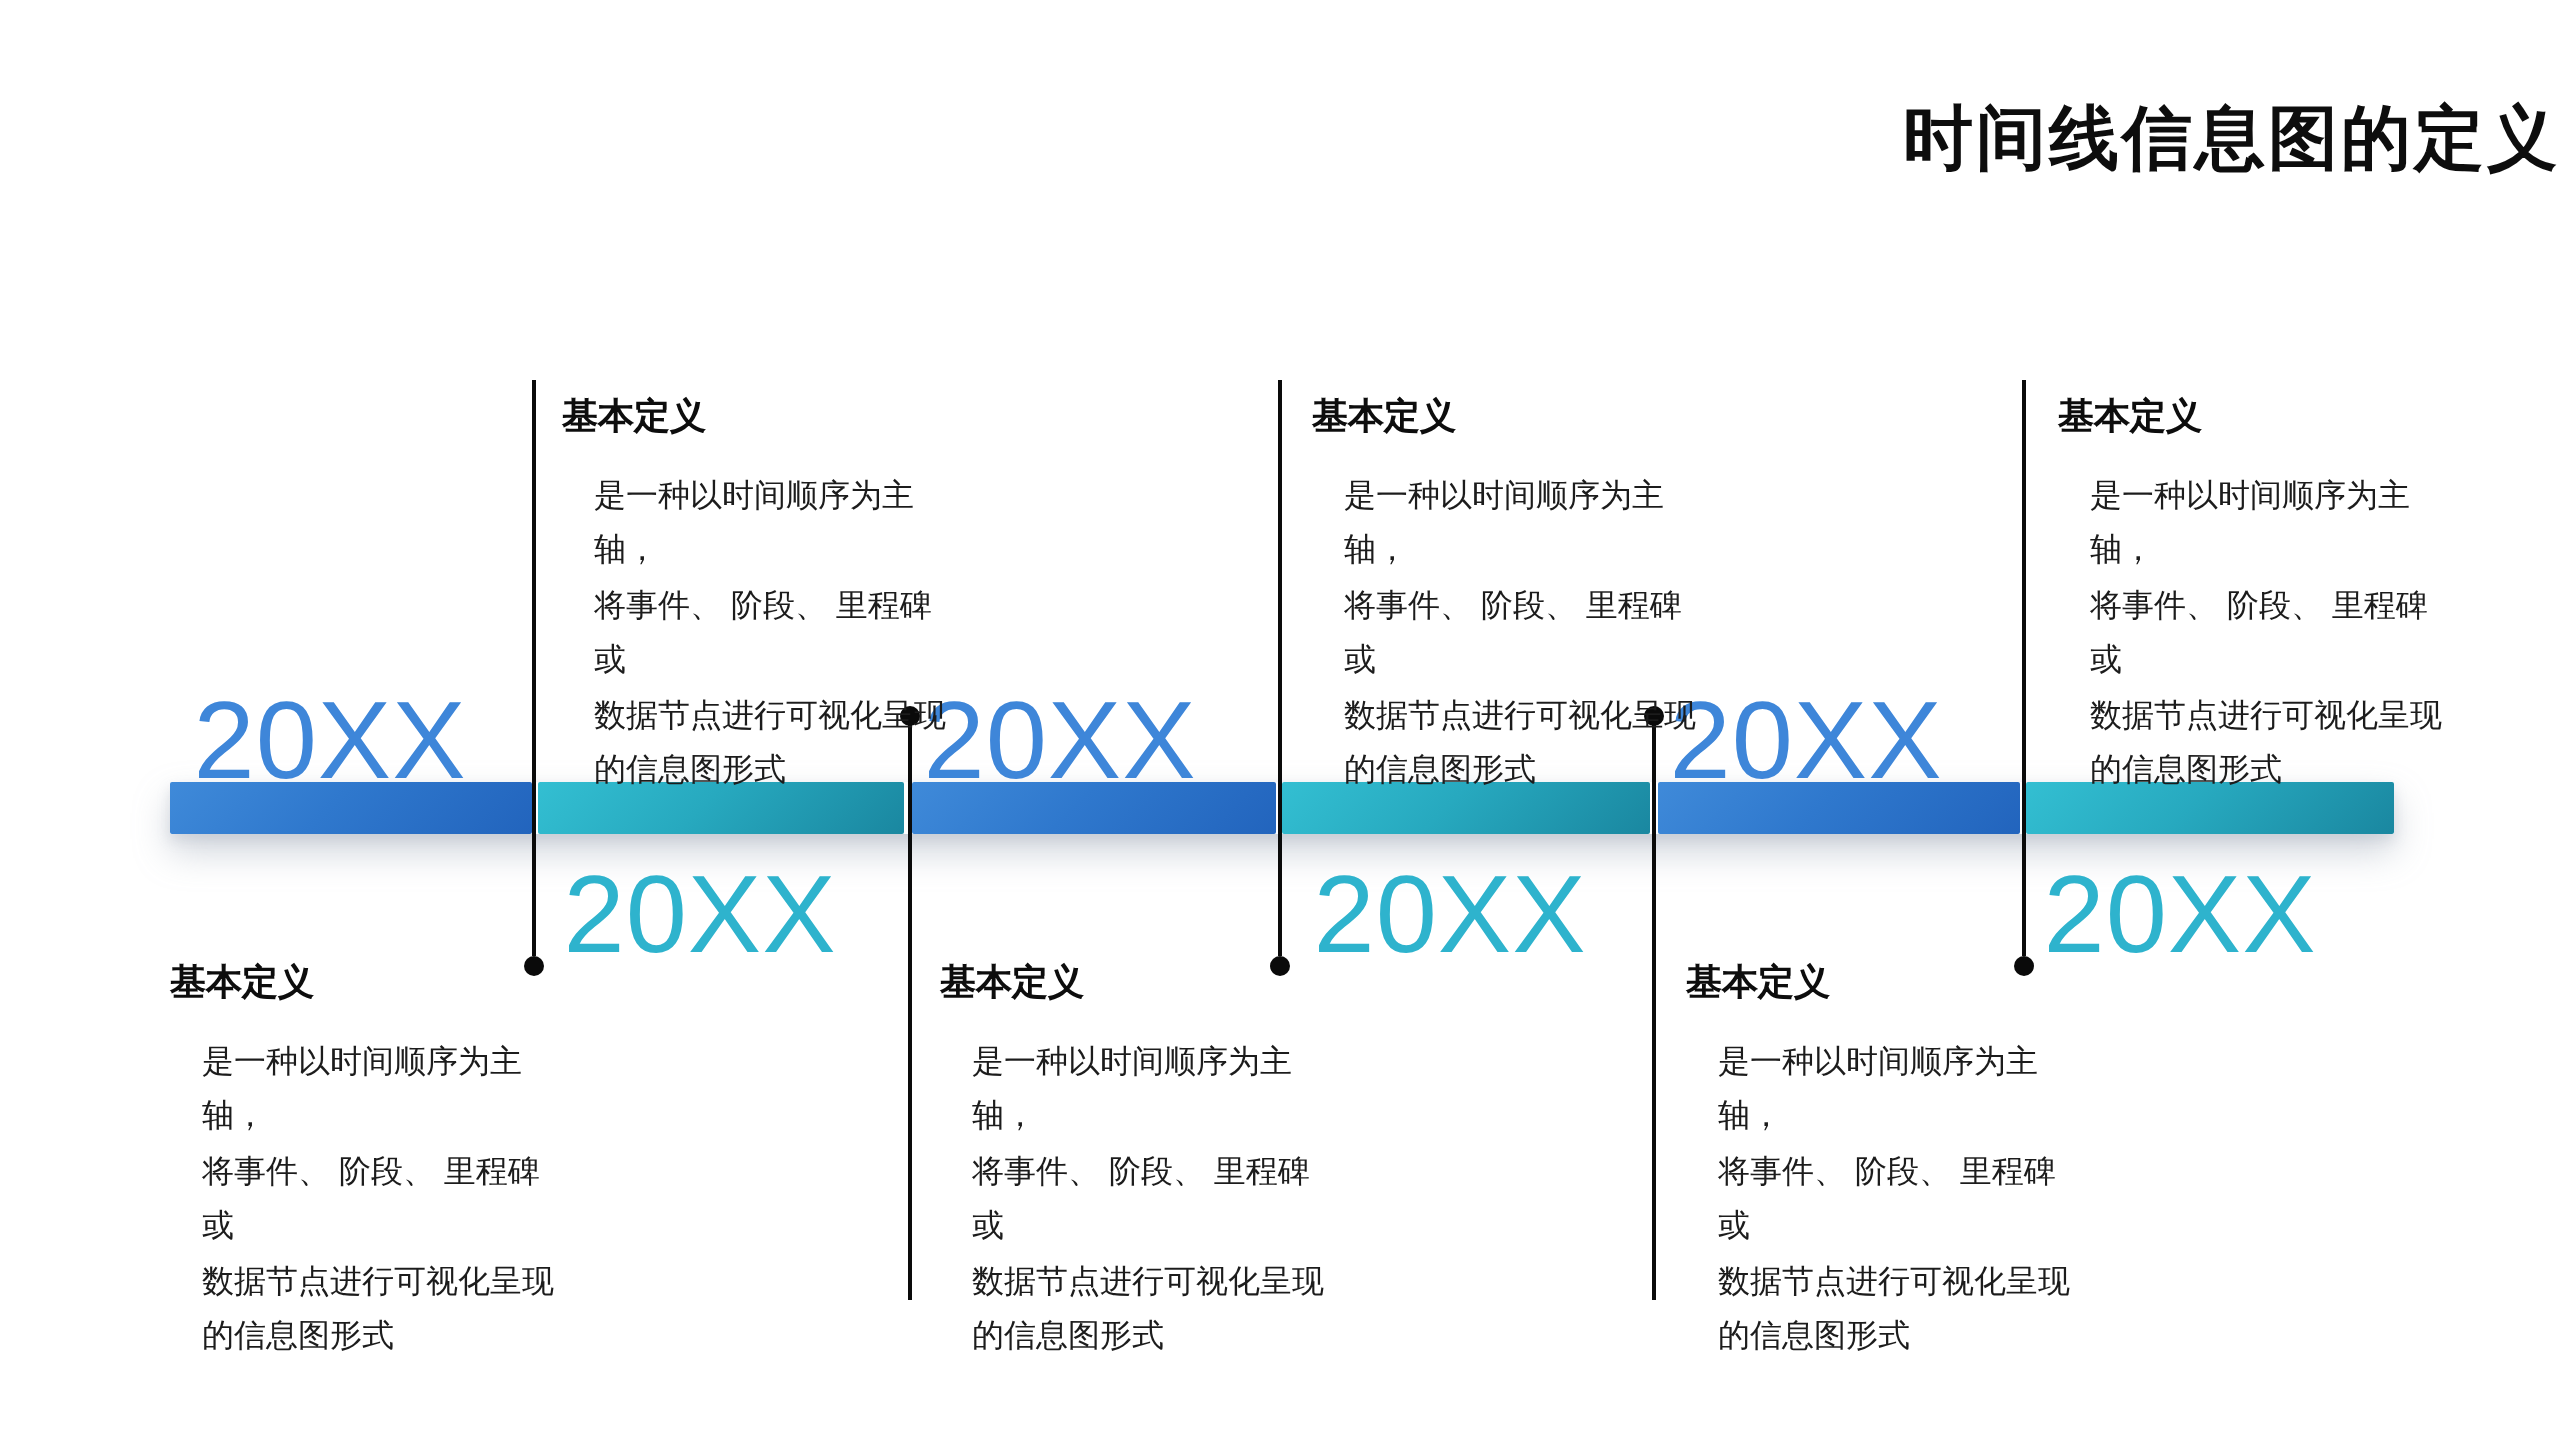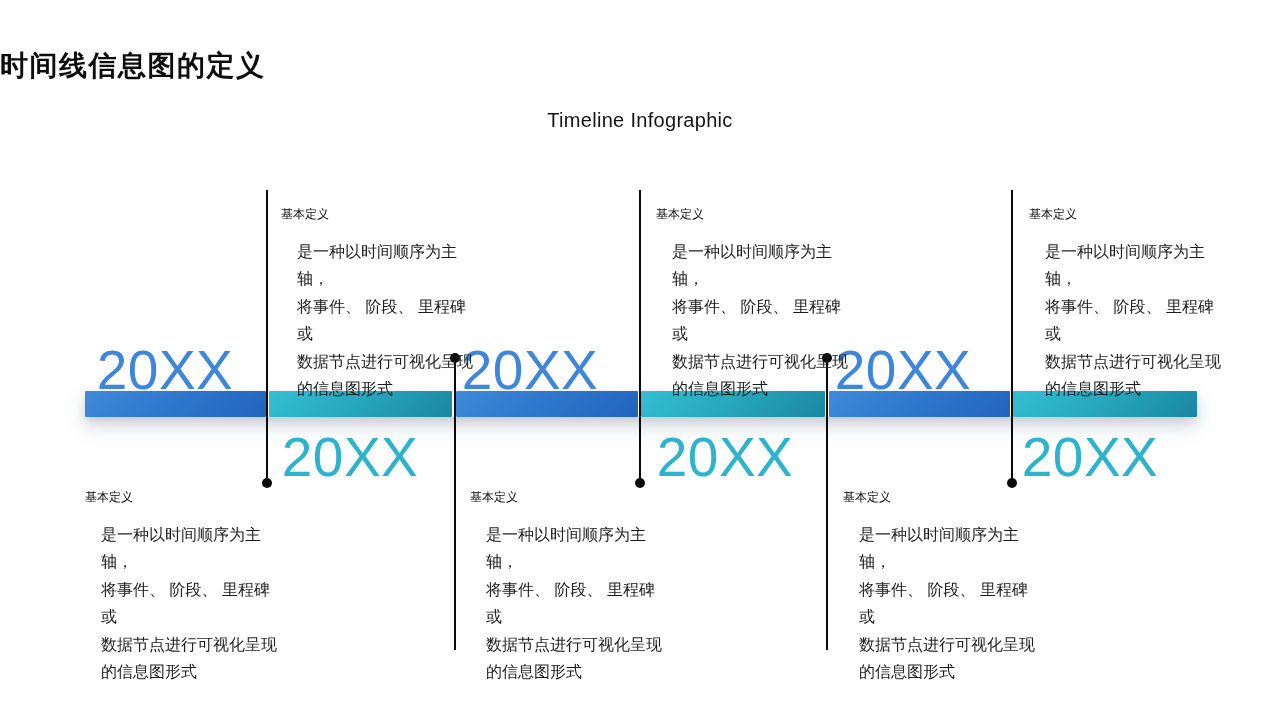--- a/index.html
+++ b/index.html
@@ -2,22 +2,22 @@
 <html><head>
 <meta charset="utf-8">
 <style>
   html,body{margin:0;padding:0;background:#ffffff;}
   #slide{
     position:relative;width:1280px;height:720px;background:#ffffff;overflow:hidden;
     font-family:"Liberation Sans","DejaVu Sans",sans-serif;
   }
   
   .title{
-    position:absolute;left:0;top:52px;width:1280px;text-align:left;
-    font-size:28px;font-weight:900;color:#0d0d0d;letter-spacing:1.5px;line-height:1;
+    position:absolute;left:0;top:52px;width:1280px;text-align:right;
+    font-size:35px;font-weight:900;color:#0d0d0d;letter-spacing:1.5px;line-height:1;
   }
   .subtitle{
     position:absolute;left:0;top:110px;width:1280px;text-align:center;
     font-size:20px;font-weight:400;color:#141414;line-height:1;letter-spacing:.3px;
   }
   
   .bar-shadow{
     position:absolute;left:85px;top:391px;width:1112px;height:26px;
     box-shadow:0 9px 18px rgba(140,152,170,.40),0 3px 6px rgba(140,152,170,.22);
   }
@@ -52,40 +52,39 @@
   .year.teal{color:#2eb3cd;}
   .y1{left:165px;top:340px;}
   .y2{left:350px;top:427px;}
   .y3{left:530px;top:340px;}
   .y4{left:725px;top:427px;}
   .y5{left:903px;top:340px;}
   .y6{left:1090px;top:427px;}
   
   .evt{position:absolute;width:212px;}
   .evt h3{
-    margin:10px 0 10px 0;font-size:12px;font-weight:400;color:#0d0d0d;line-height:1.15;
+    margin:0 0 10px 0;font-size:18px;font-weight:700;color:#0d0d0d;line-height:1.15;
   }
   .evt p{
     margin:16px;font-size:16px;font-weight:400;color:#1c1c1c;line-height:27.5px;
     white-space:pre-line;
   }
   .t1{left:281px;top:198px;}
   .t2{left:656px;top:198px;}
   .t3{left:1029px;top:198px;}
   .b1{left:85px;top:481px;}
   .b2{left:470px;top:481px;}
   .b3{left:843px;top:481px;}
 </style>
 </head>
 <body>
 
 <div id="slide">
 
   <div class="title">时间线信息图的定义</div>
-  <div class="subtitle">Timeline Infographic</div>
 
   <div class="bar-shadow"></div>
   <div class="seg blue s1"></div>
   <div class="seg teal s2"></div>
   <div class="seg blue s3"></div>
   <div class="seg teal s4"></div>
   <div class="seg blue s5"></div>
   <div class="seg teal s6"></div>
 
   <div class="vline l1"></div>

